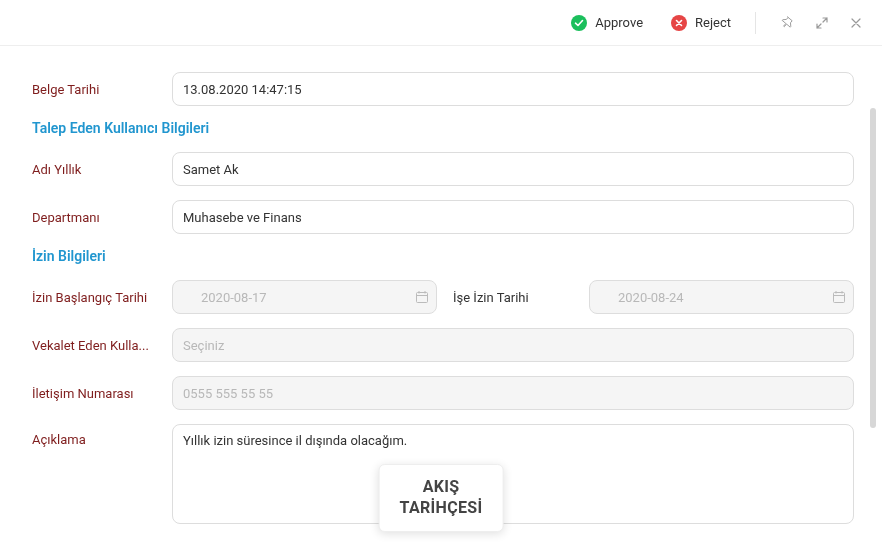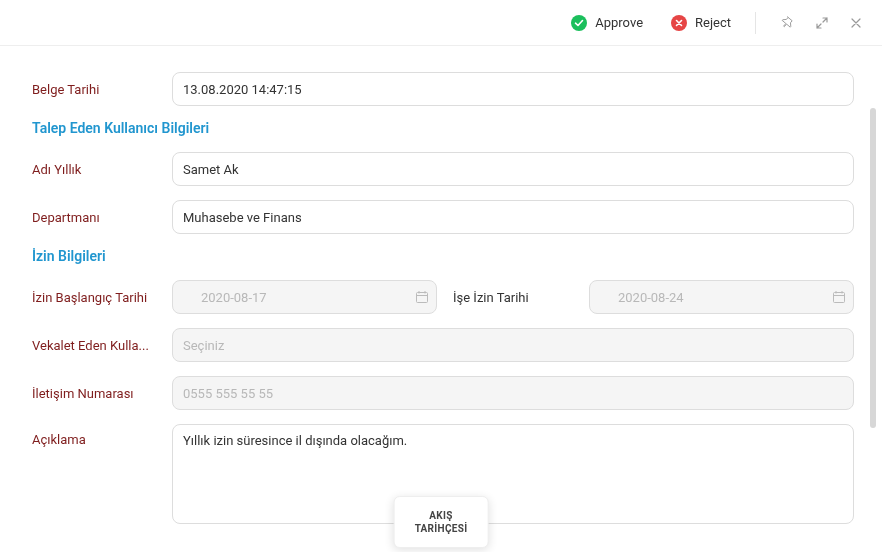--- a/index.html
+++ b/index.html
@@ -126,27 +126,27 @@
     height: 100px;
     padding: 8px 10px;
     resize: none;
   }
   .row.textarea-row { align-items: flex-start; }
   .row.textarea-row .label { padding-top: 8px; }
   .floating-btn {
     position: absolute;
     left: 50%;
     transform: translateX(-50%);
-    bottom: 4px;
+    bottom: 20px;
     background: #fff;
     border: 1px solid #eee;
     border-radius: 6px;
     box-shadow: 0 2px 10px rgba(0,0,0,0.12);
     padding: 12px 20px;
-    font-size: 10px;
+    font-size: 16px;
     font-weight: 700;
     text-align: center;
     line-height: 1.3;
     color: #444;
     cursor: pointer;
     letter-spacing: 0.3px;
   }
   svg { display:block; }
 </style>
 </head>

